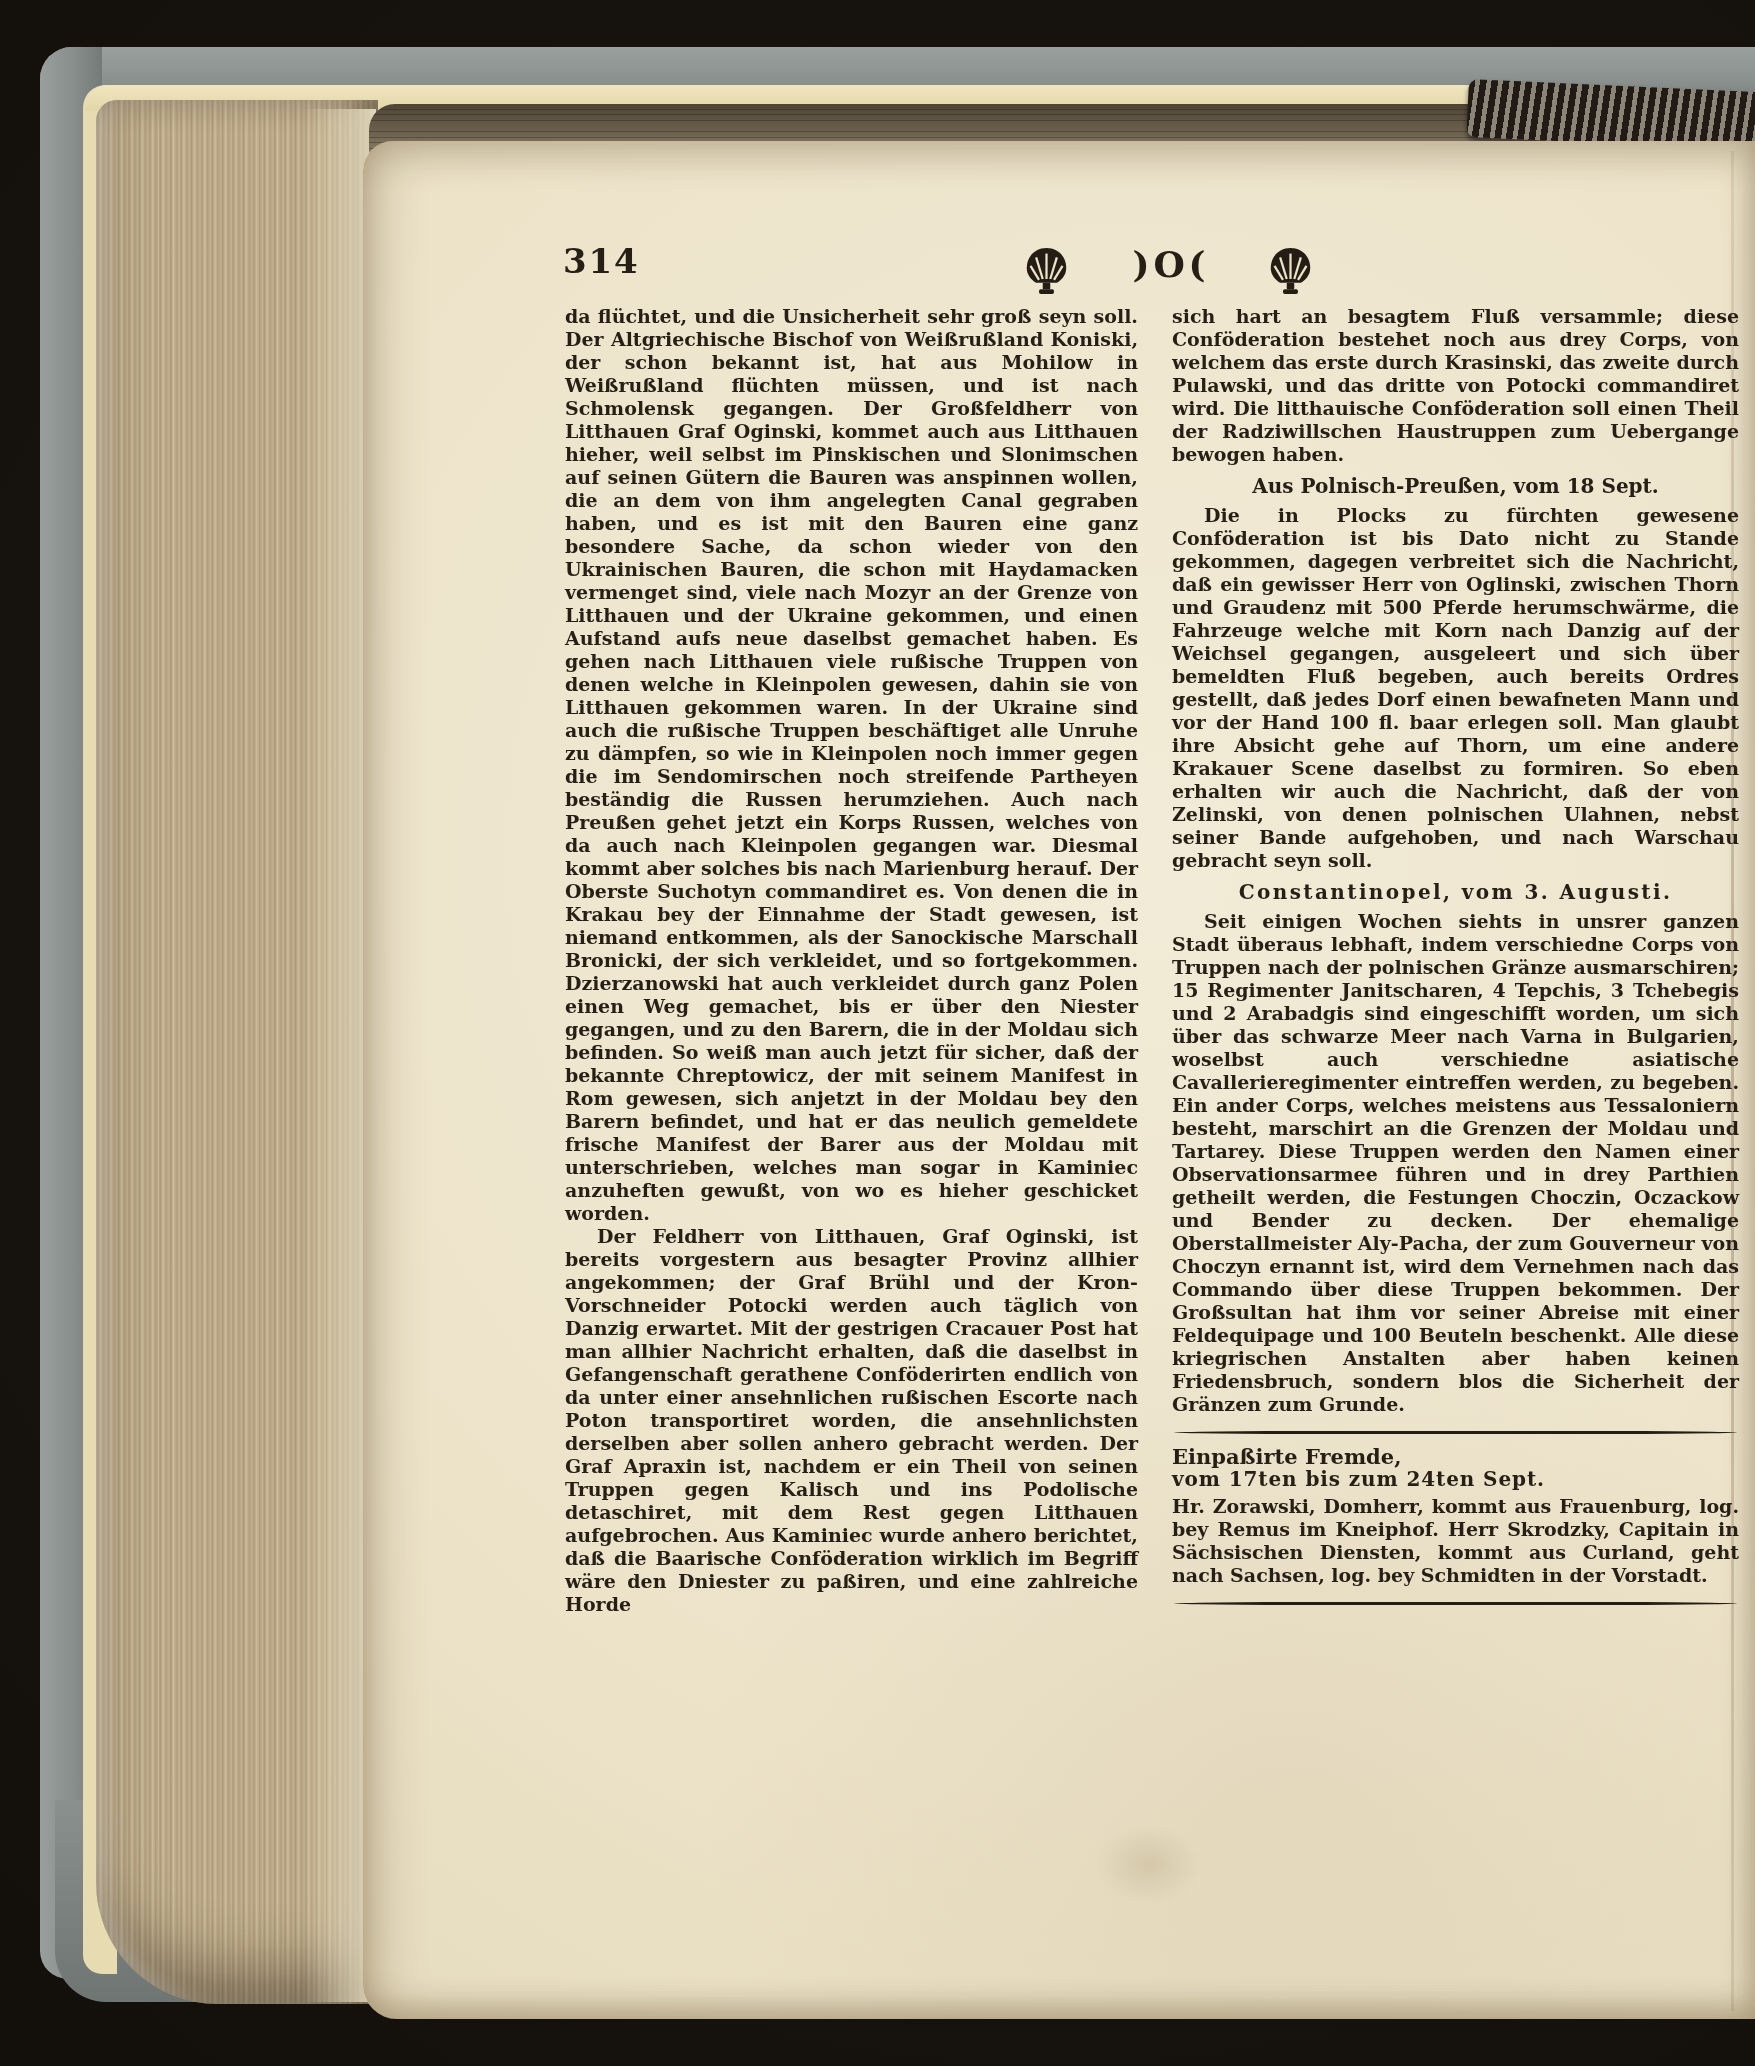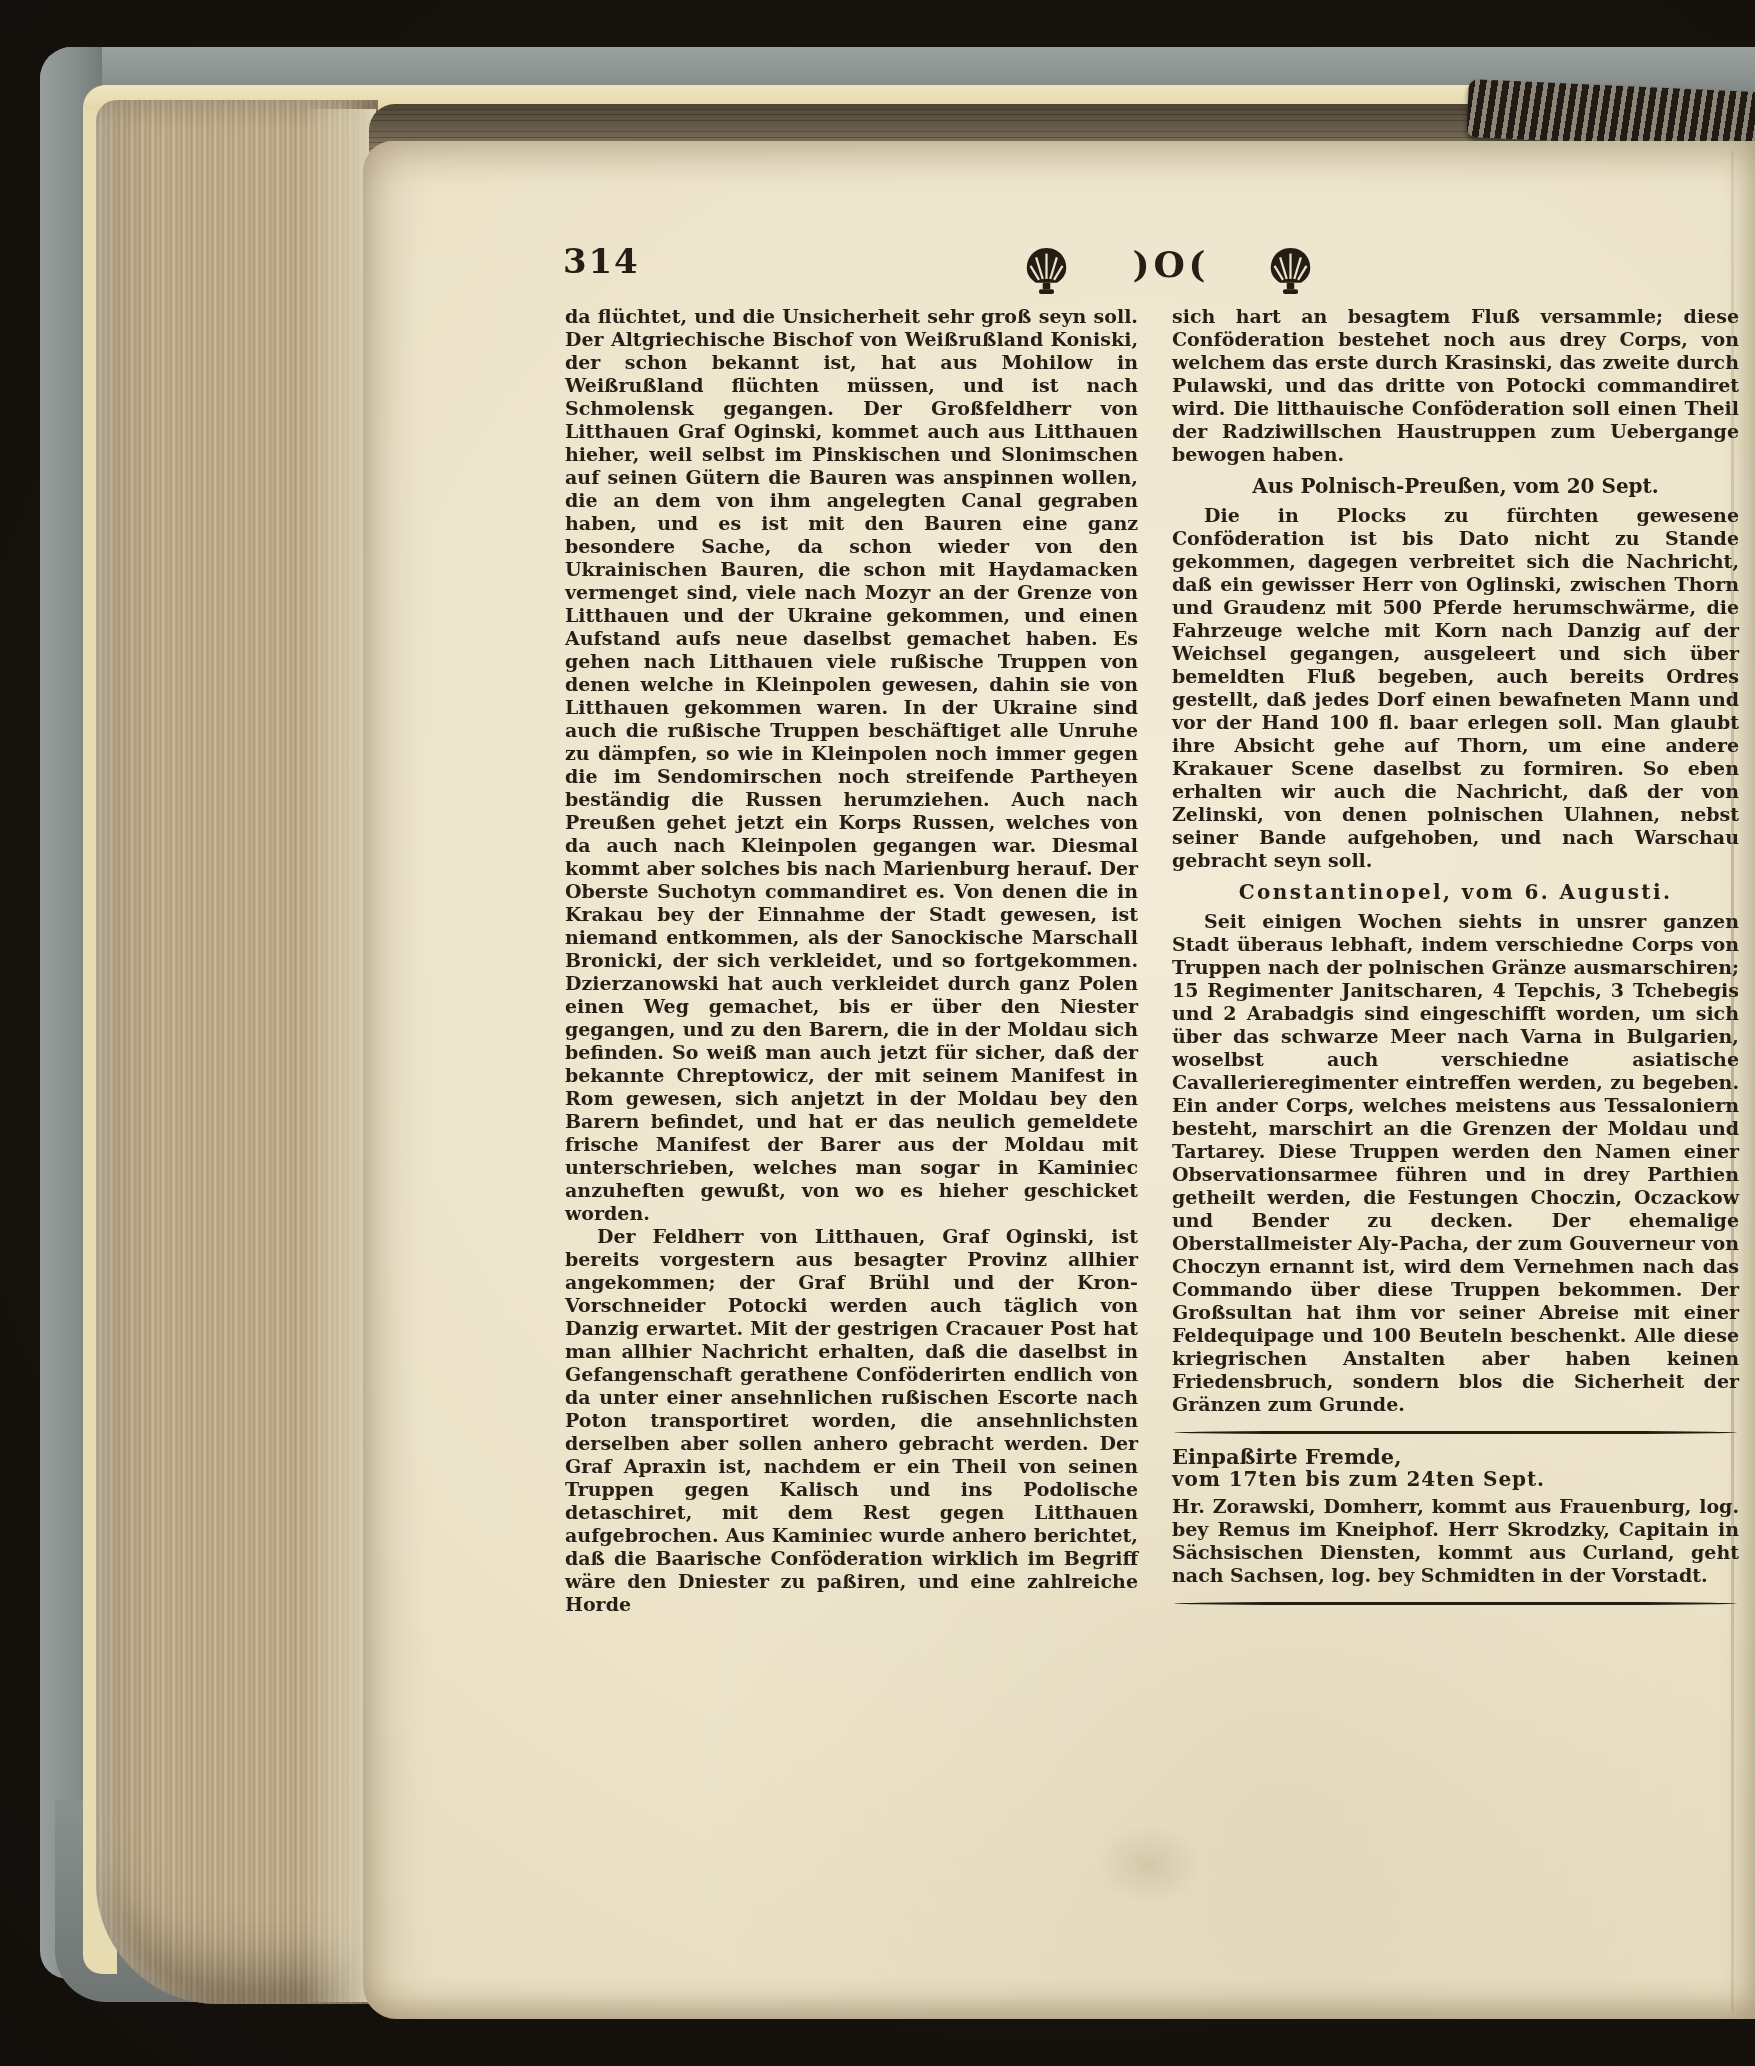--- a/index.html
+++ b/index.html
@@ -145,23 +145,23 @@
     </span>
   </div>
 
   <div class="col col-left ink">
     <p>da flüchtet, und die Unsicherheit sehr groß seyn soll. Der Altgriechische Bischof von Weißrußland Koniski, der schon bekannt ist, hat aus Mohilow in Weißrußland flüchten müssen, und ist nach Schmolensk gegangen. Der Großfeldherr von Litthauen Graf Oginski, kommet auch aus Litthauen hieher, weil selbst im Pinskischen und Slonimschen auf seinen Gütern die Bauren was anspinnen wollen, die an dem von ihm angelegten Canal gegraben haben, und es ist mit den Bauren eine ganz besondere Sache, da schon wieder von den Ukrainischen Bauren, die schon mit Haydamacken vermenget sind, viele nach Mozyr an der Grenze von Litthauen und der Ukraine gekommen, und einen Aufstand aufs neue daselbst gemachet haben. Es gehen nach Litthauen viele rußische Truppen von denen welche in Kleinpolen gewesen, dahin sie von Litthauen gekommen waren. In der Ukraine sind auch die rußische Truppen beschäftiget alle Unruhe zu dämpfen, so wie in Kleinpolen noch immer gegen die im Sendomirschen noch streifende Partheyen beständig die Russen herumziehen. Auch nach Preußen gehet jetzt ein Korps Russen, welches von da auch nach Kleinpolen gegangen war. Diesmal kommt aber solches bis nach Marienburg herauf. Der Oberste Suchotyn commandiret es. Von denen die in Krakau bey der Einnahme der Stadt gewesen, ist niemand entkommen, als der Sanockische Marschall Bronicki, der sich verkleidet, und so fortgekommen. Dzierzanowski hat auch verkleidet durch ganz Polen einen Weg gemachet, bis er über den Niester gegangen, und zu den Barern, die in der Moldau sich befinden. So weiß man auch jetzt für sicher, daß der bekannte Chreptowicz, der mit seinem Manifest in Rom gewesen, sich anjetzt in der Moldau bey den Barern befindet, und hat er das neulich gemeldete frische Manifest der Barer aus der Moldau mit unterschrieben, welches man sogar in Kaminiec anzuheften gewußt, von wo es hieher geschicket worden.</p>
     <p class="indent">Der Feldherr von Litthauen, Graf Oginski, ist bereits vorgestern aus besagter Provinz allhier angekommen; der Graf Brühl und der Kron-Vorschneider Potocki werden auch täglich von Danzig erwartet. Mit der gestrigen Cracauer Post hat man allhier Nachricht erhalten, daß die daselbst in Gefangenschaft gerathene Conföderirten endlich von da unter einer ansehnlichen rußischen Escorte nach Poton transportiret worden, die ansehnlichsten derselben aber sollen anhero gebracht werden. Der Graf Apraxin ist, nachdem er ein Theil von seinen Truppen gegen Kalisch und ins Podolische detaschiret, mit dem Rest gegen Litthauen aufgebrochen. Aus Kaminiec wurde anhero berichtet, daß die Baarische Conföderation wirklich im Begriff wäre den Dniester zu paßiren, und eine zahlreiche Horde</p>
   </div>
 
   <div class="col col-right ink">
     <p>sich hart an besagtem Fluß versammle; diese Conföderation bestehet noch aus drey Corps, von welchem das erste durch Krasinski, das zweite durch Pulawski, und das dritte von Potocki commandiret wird. Die litthauische Conföderation soll einen Theil der Radziwillschen Haustruppen zum Uebergange bewogen haben.</p>
-    <p class="heading">Aus Polnisch-Preußen, vom 20 Sept.</p>
+    <p class="heading">Aus Polnisch-Preußen, vom 18 Sept.</p>
     <p class="indent">Die in Plocks zu fürchten gewesene Conföderation ist bis Dato nicht zu Stande gekommen, dagegen verbreitet sich die Nachricht, daß ein gewisser Herr von Oglinski, zwischen Thorn und Graudenz mit 500 Pferde herumschwärme, die Fahrzeuge welche mit Korn nach Danzig auf der Weichsel gegangen, ausgeleert und sich über bemeldten Fluß begeben, auch bereits Ordres gestellt, daß jedes Dorf einen bewafneten Mann und vor der Hand 100 fl. baar erlegen soll. Man glaubt ihre Absicht gehe auf Thorn, um eine andere Krakauer Scene daselbst zu formiren. So eben erhalten wir auch die Nachricht, daß der von Zelinski, von denen polnischen Ulahnen, nebst seiner Bande aufgehoben, und nach Warschau gebracht seyn soll.</p>
-    <p class="heading heading-spaced">Constantinopel, vom 6. Augusti.</p>
+    <p class="heading heading-spaced">Constantinopel, vom 3. Augusti.</p>
     <p class="indent">Seit einigen Wochen siehts in unsrer ganzen Stadt überaus lebhaft, indem verschiedne Corps von Truppen nach der polnischen Gränze ausmarschiren; 15 Regimenter Janitscharen, 4 Tepchis, 3 Tchebegis und 2 Arabadgis sind eingeschifft worden, um sich über das schwarze Meer nach Varna in Bulgarien, woselbst auch verschiedne asiatische Cavallerieregimenter eintreffen werden, zu begeben. Ein ander Corps, welches meistens aus Tessaloniern besteht, marschirt an die Grenzen der Moldau und Tartarey. Diese Truppen werden den Namen einer Observationsarmee führen und in drey Parthien getheilt werden, die Festungen Choczin, Oczackow und Bender zu decken. Der ehemalige Oberstallmeister Aly-Pacha, der zum Gouverneur von Choczyn ernannt ist, wird dem Vernehmen nach das Commando über diese Truppen bekommen. Der Großsultan hat ihm vor seiner Abreise mit einer Feldequipage und 100 Beuteln beschenkt. Alle diese kriegrischen Anstalten aber haben keinen Friedensbruch, sondern blos die Sicherheit der Gränzen zum Grunde.</p>
     <div class="rule"></div>
     <p class="fremde-h1">Einpaßirte Fremde,</p>
     <p class="fremde-h2">vom 17ten bis zum 24ten Sept.</p>
     <p>Hr. Zorawski, Domherr, kommt aus Frauenburg, log. bey Remus im Kneiphof. Herr Skrodzky, Capitain in Sächsischen Diensten, kommt aus Curland, geht nach Sachsen, log. bey Schmidten in der Vorstadt.</p>
     <div class="rule"></div>
   </div>
 
 </div>
 

